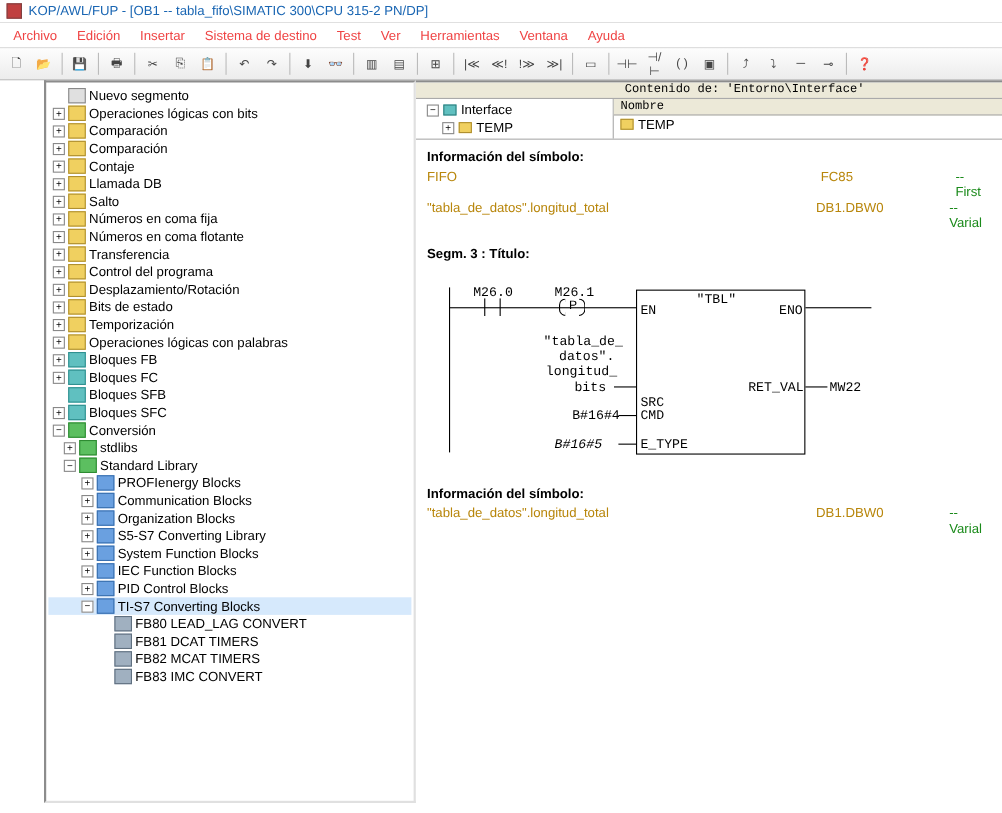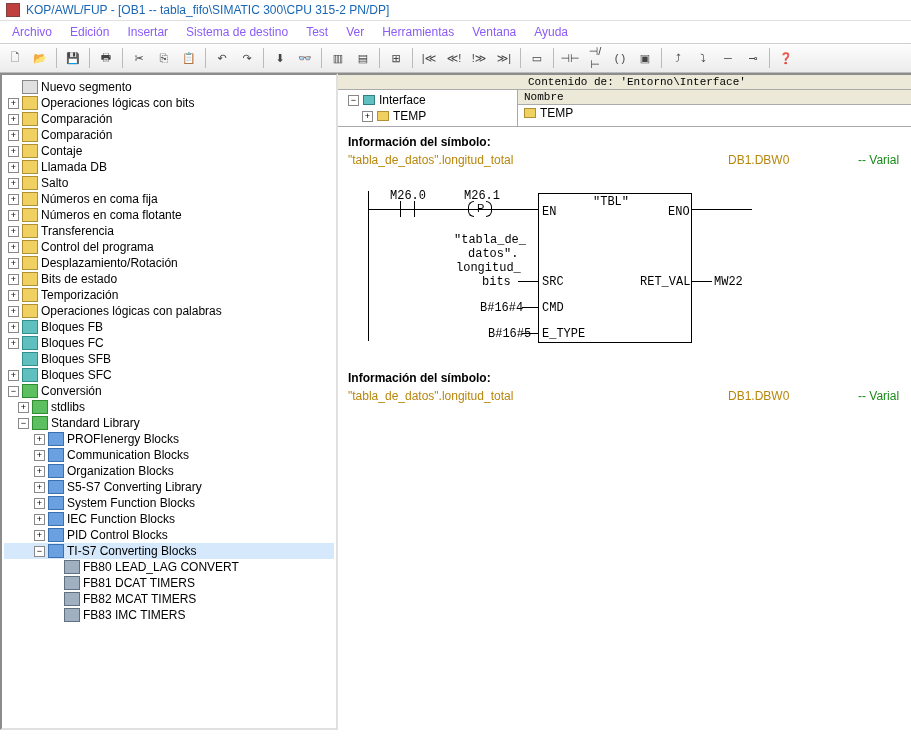--- a/index.html
+++ b/index.html
@@ -4,29 +4,29 @@
 <style>
 * { box-sizing: border-box; margin: 0; padding: 0; font-family: "Segoe UI", Tahoma, sans-serif; }
 html, body { height: 100%; }
 body { background: #fff; font-size: 12px; overflow: hidden; }
 
 .titlebar { background: #fff; padding: 3px 6px; display: flex; align-items: center; gap: 6px; border-bottom: 1px solid #e0e0e0; }
 .titlebar .app-icon { width: 14px; height: 14px; background: #c04040; border: 1px solid #804040; }
 .titlebar .title-text { color: #1a66b3; font-size: 12px; }
 
 .menubar { background: #fff; padding: 2px 4px; display: flex; gap: 2px; border-bottom: 1px solid #d0d0d0; }
-.menubar .menu-item { padding: 2px 8px; color: #8b5cf6; cursor: pointer; }
+.menubar .menu-item { padding: 2px 8px; color: #ef4444; cursor: pointer; }
 
 .toolbar { background: linear-gradient(#fdfdfd, #ececec); padding: 3px 4px; display: flex; gap: 3px; align-items: center; border-bottom: 1px solid #bbb; flex-wrap: nowrap; }
 .tool-btn { width: 22px; height: 22px; border: 1px solid transparent; background: transparent; display:flex; align-items:center; justify-content:center; cursor:pointer; font-size:11px; color:#444;}
 .tool-sep { width: 1px; height: 20px; background: #bbb; margin: 0 2px; }
 
 .main-split { display: flex; height: calc(100% - 82px); }
 
-.left-pane { width: 338px; border: 2px inset #e0e0e0; background: #fff; display:flex; flex-direction:column; position:relative; }
+.left-pane { width: 338px; border: 2px inset #e0e0e0; background: #fff; display:flex; flex-direction:column; position:relative;margin-left:40px; }
 .left-scroll { overflow-y:auto; overflow-x:hidden; flex:1; padding: 4px 2px; }
 .tree-row { display:flex; align-items:center; gap:3px; padding:1px 2px 1px 4px; white-space: nowrap; cursor:pointer; }
 .exp { width:11px; height:11px; border:1px solid #888; background:#fff; font-size:9px; line-height:9px; text-align:center; color:#000; display:inline-block; flex:none;}
 .noexp { width:11px; display:inline-block; flex:none;}
 .fico { width:16px; height:14px; background:#f0d060; border:1px solid #b09030; flex:none; }
 .fico.green { background:#5cbf60; border-color:#2e8b32;}
 .fico.blue { background:#6aa0e0; border-color:#3a70b0;}
 .fico.gray { background:#a0b0c0; border-color:#607080;}
 .fico.teal { background:#60c0c0; border-color:#309090;}
 .fico.seg { background:#e0e0e0; border-color:#888; }
@@ -292,21 +292,21 @@
           <span class="tree-label">FB81   DCAT   TIMERS</span>
         </div>
       <div class="tree-row indent-3">
           <span class="noexp"></span>
           <span class="fico gray"></span>
           <span class="tree-label">FB82   MCAT   TIMERS</span>
         </div>
       <div class="tree-row indent-3">
           <span class="noexp"></span>
           <span class="fico gray"></span>
-          <span class="tree-label">FB83   IMC   TIMERS</span>
+          <span class="tree-label">FB83   IMC   CONVERT</span>
         </div>
     </div>
   </div>
 
   <div class="right-pane">
     <div class="iface-hdr" style="padding-left:190px;">Contenido de: 'Entorno\Interface'</div>
     <div class="iface-bar">
       <div class="iface-left">
         <div class="iface-cell">
             <span class="exp">−</span>
@@ -324,25 +324,31 @@
         <div class="iface-cell">
             <span class="tiny-icon y"></span>
             <span>TEMP</span>
           </div>
       </div>
     </div>
 
     <div class="editor-scroll">
       <div class="sym-title">Información del símbolo:</div>
       <div class="sym-row">
+        <span class="sym-name">FIFO</span>
+        <span class="sym-addr">FC85</span>
+        <span class="sym-cmt">-- First</span>
+      </div>
+      <div class="sym-row">
         <span class="sym-name">"tabla_de_datos".longitud_total</span>
         <span class="sym-addr">DB1.DBW0</span>
         <span class="sym-cmt">-- Varial</span>
       </div>
 
+      <div class="seg-title">Segm. 3 : Título:</div>
 
       <div class="ladder-area">
         <div class="rail-l"></div>
         <div class="hwire" style="left:0; top:28px; width:170px;"></div>
         <div class="lbl" style="left:22px; top:8px;">M26.0</div>
         <div class="contact" style="left:32px; top:28px;"></div>
         <div class="lbl" style="left:96px; top:8px;">M26.1</div>
         <div class="pulse" style="left:100px; top:28px;">
           <span class="pulse-l"></span>
             <span class="pulse-r"></span>
@@ -353,30 +359,30 @@
         <div class="lbl" style="left:225px; top:14px;">"TBL"</div>
         <div class="lbl" style="left:174px; top:24px;">EN</div>
         <div class="lbl" style="left:300px; top:24px;">ENO</div>
         <div class="hwire" style="left:324px; top:28px; width:60px;"></div>
 
         <div class="lbl" style="left:86px; top:52px;">"tabla_de_</div>
         <div class="lbl" style="left:100px; top:66px;">datos".</div>
         <div class="lbl" style="left:88px; top:80px;">longitud_</div>
         <div class="lbl" style="left:114px; top:94px;">bits</div>
         <div class="hwire" style="left:150px; top:100px; width:20px;"></div>
-        <div class="lbl" style="left:174px; top:94px;">SRC</div>
+        <div class="lbl" style="left:174px; top:108px;">SRC</div>
         <div class="lbl" style="left:272px; top:94px;">RET_VAL</div>
         <div class="hwire" style="left:324px; top:100px; width:20px;"></div>
         <div class="lbl" style="left:346px; top:94px;">MW22</div>
 
         <div class="lbl" style="left:112px; top:120px;">B#16#4</div>
         <div class="hwire" style="left:154px; top:126px; width:16px;"></div>
         <div class="lbl" style="left:174px; top:120px;">CMD</div>
 
-        <div class="lbl" style="left:120px; top:146px;">B#16#5</div>
+        <div class="lbl" style="left:96px; top:146px;font-style:italic;">B#16#5</div>
         <div class="hwire" style="left:154px; top:152px; width:16px;"></div>
         <div class="lbl" style="left:174px; top:146px;">E_TYPE</div>
       </div>
 
       <div style="height:20px;"></div>
       <div class="sym-title">Información del símbolo:</div>
       <div class="sym-row">
         <span class="sym-name">"tabla_de_datos".longitud_total</span>
         <span class="sym-addr">DB1.DBW0</span>
         <span class="sym-cmt">-- Varial</span>

